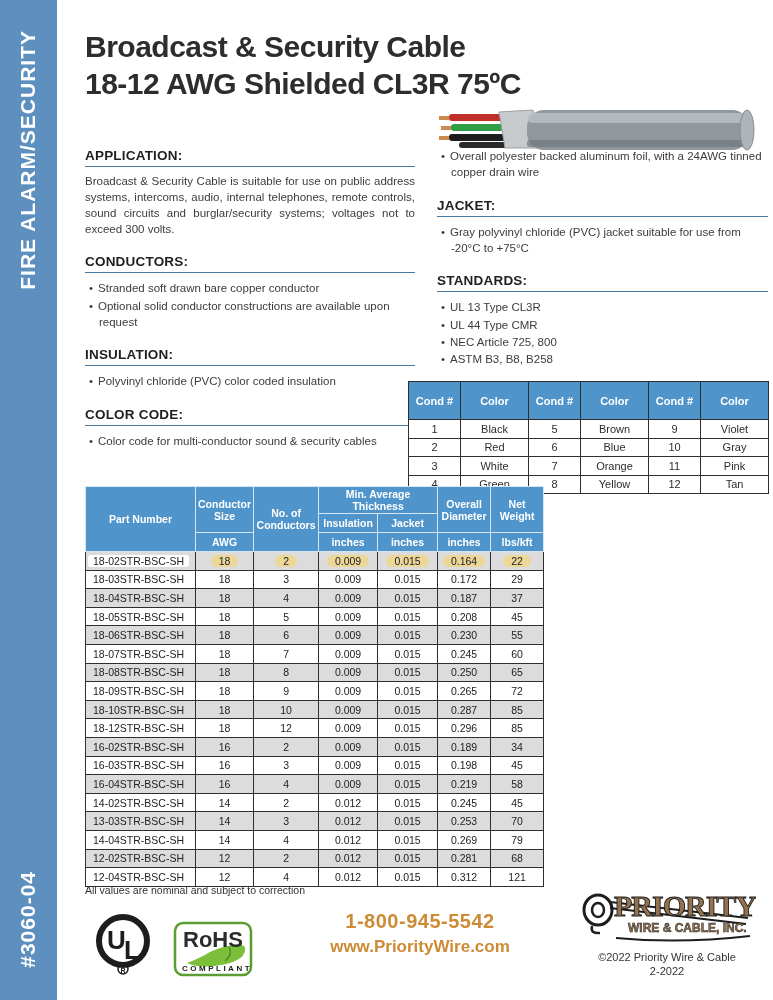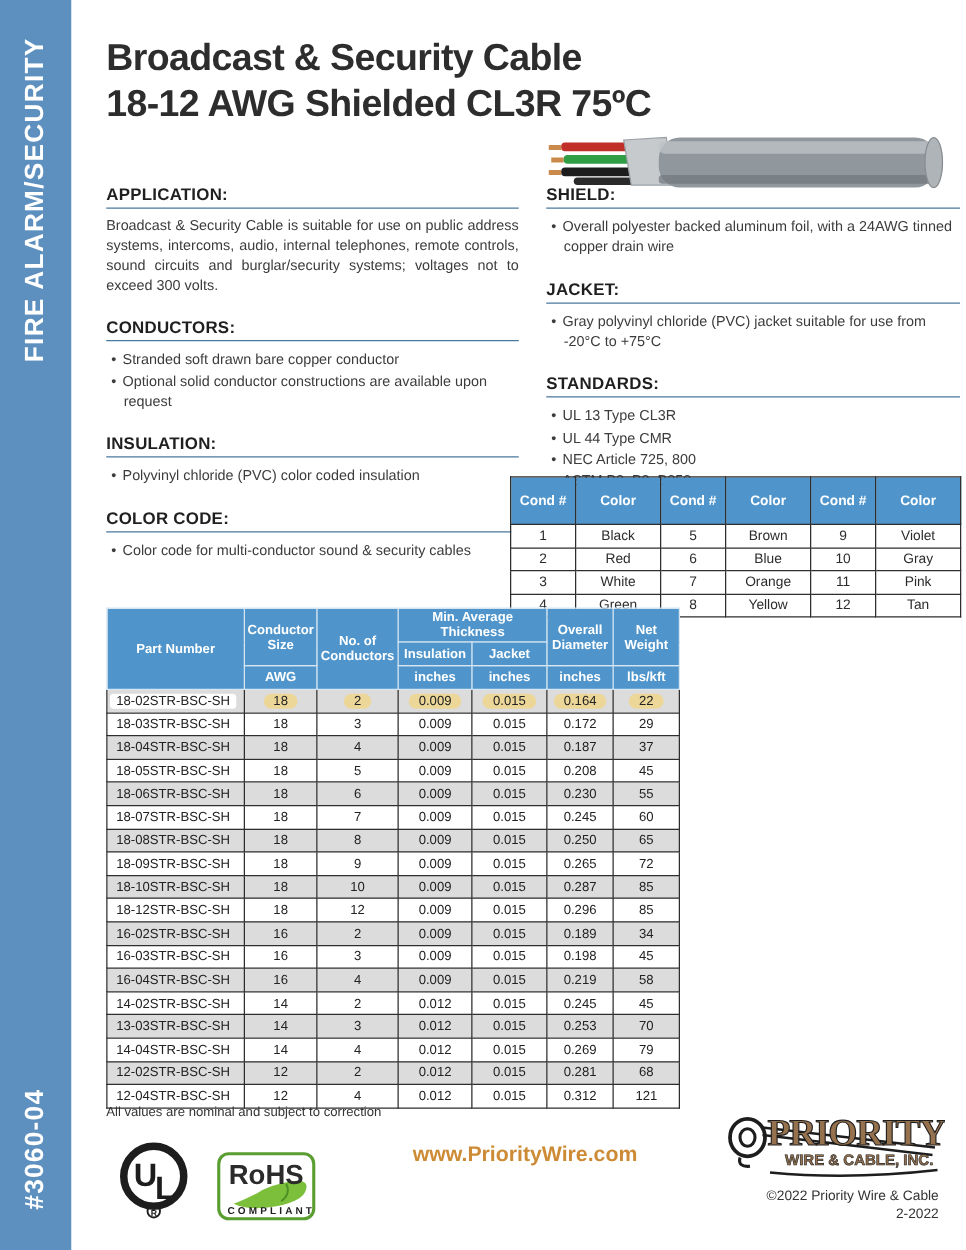--- a/index.html
+++ b/index.html
@@ -54,21 +54,21 @@
   .hl-band { display:inline-block; background:#ffffff; border-radius:3px; padding:0 5px; margin-left:-5px; }
   .note { position:absolute; left:85px; top:884px; font-size:10.5px; color:#333; }
 
   
   .phone-block { position:absolute; left:280px; top:910px; width:280px; text-align:center; color:#cd8b35; }
   .phone { font-size:20px; font-weight:bold; letter-spacing:0.5px; }
   .site  { font-size:17px; font-weight:bold; margin-top:4px;text-align:center; }
   .ul-logo { position:absolute; left:94px; top:913px; }
   .rohs-logo { position:absolute; left:173px; top:921px; }
   .priority-logo { position:absolute; left:580px; top:886px; }
-  .copyright { position:absolute; left:583px; top:950px; width:168px; text-align:right; font-size:11px; color:#333; line-height:1.3; }
+  .copyright { position:absolute; left:583px; top:950px; width:168px; text-align:center; font-size:11px; color:#333; line-height:1.3; }
 </style>
 </head>
 <body>
 
 <div class="page">
 
   <div class="sidebar">
     <div class="vtext cat-label">FIRE ALARM/SECURITY</div>
     <div class="vtext doc-num">#3060-04</div>
   </div>
@@ -114,21 +114,20 @@
     <div class="sec">
       <h3 class="sec-head">COLOR CODE:</h3>
       <ul>
           <li>Color code for multi-conductor sound &amp; security cables</li>
         </ul>
     </div>
   </div>
 
   <div class="col col-right">
     <div class="sec">
-      <h3 class="sec-head">SHIELD:</h3>
       <ul>
           <li>Overall polyester backed aluminum foil, with a 24AWG tinned copper drain wire</li>
         </ul>
     </div>
     <div class="sec">
       <h3 class="sec-head">JACKET:</h3>
       <ul>
           <li>Gray polyvinyl chloride (PVC) jacket suitable for use from -20°C to +75°C</li>
         </ul>
     </div>
@@ -391,20 +390,21 @@
 
   <svg class="rohs-logo" width="80" height="56" viewBox="0 0 80 56">
     <rect x="2" y="2" width="76" height="52" rx="8" fill="#fff" stroke="#5a9e32" stroke-width="2.5"></rect>
     <path d="M14 42 Q26 48 48 44 Q70 40 72 30 Q74 22 60 24 Q42 27 32 34 Q20 40 14 42 Z" fill="#7bbf3a"></path>
     <path d="M56 26 Q60 34 52 40" stroke="#4c8f26" stroke-width="1.5" fill="none"></path>
     <text id="rohs-title" x="10" y="26" font-family="Liberation Sans, sans-serif" font-size="22" font-weight="bold" fill="#2b2b2b">RoHS</text>
     <text id="rohs-compliant" x="9" y="50" font-family="Liberation Sans, sans-serif" font-size="8" font-weight="bold" letter-spacing="2.5" fill="#1d1d1d">COMPLIANT</text>
   </svg>
 
   <div class="phone-block">
+    <div class="phone">1-800-945-5542</div>
     <div class="site">www.PriorityWire.com</div>
   </div>
 
   <svg class="priority-logo" width="176" height="62" viewBox="0 0 176 62">
     <ellipse cx="18" cy="24" rx="14" ry="15" fill="#fff" stroke="#1d1d1d" stroke-width="3"></ellipse>
     <ellipse cx="18" cy="24" rx="6" ry="7" fill="none" stroke="#1d1d1d" stroke-width="2.5"></ellipse>
     <path d="M30 16 L168 32" stroke="#1d1d1d" stroke-width="2"></path>
     <path d="M30 22 L166 38" stroke="#1d1d1d" stroke-width="2"></path>
     <path d="M12 40 Q10 48 20 47" stroke="#1d1d1d" stroke-width="2.5" fill="none"></path>
     <text id="brand-name" x="34" y="30" font-family="Liberation Serif, serif" font-size="30" font-weight="bold" fill="#96714d" stroke="#1d1d1d" stroke-width="0.9" letter-spacing="-1">PRIORITY</text>

